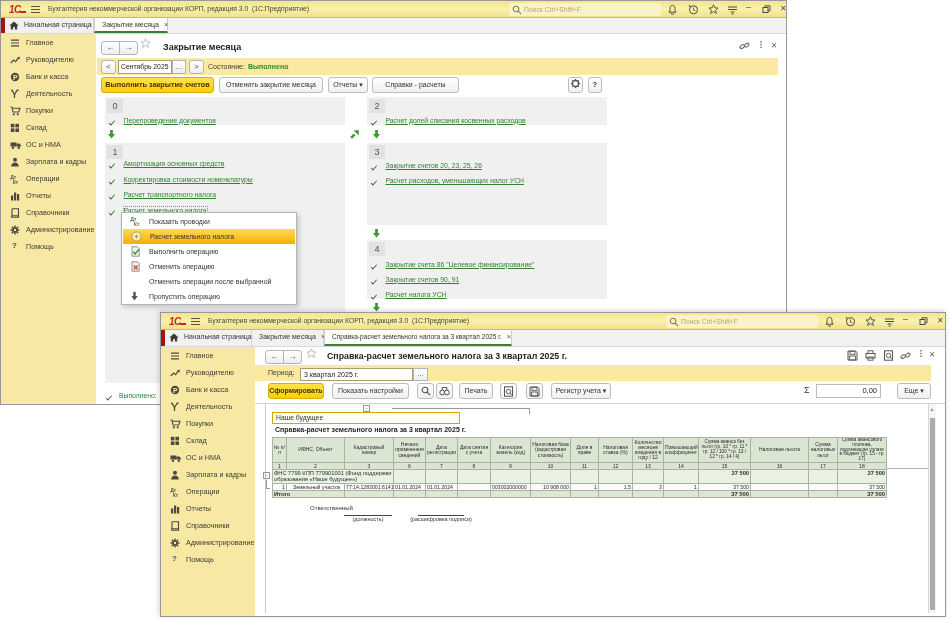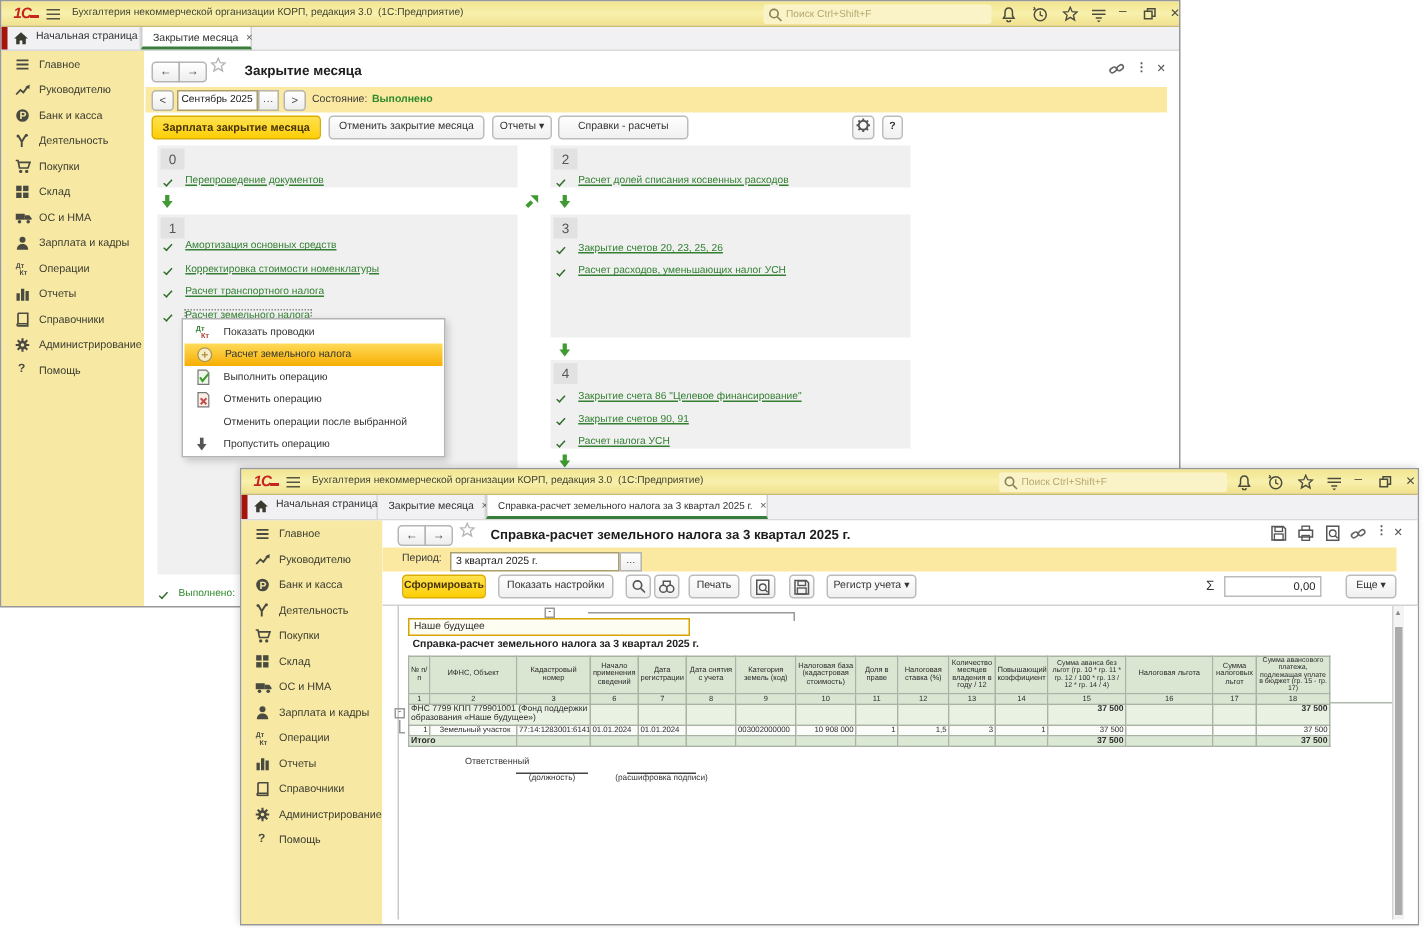--- a/index.html
+++ b/index.html
@@ -172,21 +172,21 @@
         </svg></span>
     <span class="abs" style="left:661px; top:6px; color:#555; font-size:8px; font-weight:bold;">⋮</span>
     <span class="abs" style="left:675px; top:7px; color:#555; font-size:7.5px;">✕</span>
     <div class="ybar" style="left:1px; top:24px; width:681px; height:17px;"></div>
     <div class="nbtn" style="left:5px; top:25.5px; width:15px; border-radius:3px; font-size:7.5px;">&lt;</div>
     <div class="input" style="left:22px; top:25.5px; width:54px; height:14px; line-height:12px; padding-left:2px; font-size:6.8px;">Сентябрь 2025</div>
     <div class="nbtn" style="left:76px; top:25.5px; width:14px; border-radius:0; font-size:7px; letter-spacing:0.5px;">...</div>
     <div class="nbtn" style="left:93px; top:25.5px; width:15px; border-radius:3px; font-size:7.5px;">&gt;</div>
     <span class="abs" style="left:112px; top:29px; font-size:7px; color:#3a3a3a;">Состояние:</span>
     <span class="abs" style="left:152px; top:29px; font-size:7px; color:#2c8a2c; font-weight:bold;">Выполнено</span>
-    <div class="ybtn" style="left:5px; top:43px; width:113px; height:16px; line-height:14.5px;">Зарплата закрытие месяца</div>
+    <div class="ybtn" style="left:5px; top:43px; width:113px; height:16px; line-height:14.5px;">Выполнить закрытие счетов</div>
     <div class="btn" style="left:123px; top:43px; width:104px; height:16px; line-height:14.5px;">Отменить закрытие месяца</div>
     <div class="btn" style="left:232px; top:43px; width:40px; height:16px; line-height:14.5px;">Отчеты ▾</div>
     <div class="btn" style="left:276px; top:43px; width:87px; height:16px; line-height:14.5px;">Справки - расчеты</div>
     <div class="btn" style="left:472px; top:43px; width:15px; height:16px;"><svg width="11" height="11" viewBox="0 0 11 11">
           <circle cx="5.5" cy="5.5" r="3" fill="none" stroke="#555" stroke-width="1.3"></circle>
           <g stroke="#555" stroke-width="1.3">
             <path d="M5.5 1 L5.5 2.5 M5.5 8.5 L5.5 10 M1 5.5 L2.5 5.5 M8.5 5.5 L10 5.5 M2.3 2.3 L3.4 3.4 M7.6 7.6 L8.7 8.7 M8.7 2.3 L7.6 3.4 M3.4 7.6 L2.3 8.7"></path>
           </g>
         </svg></div>
     <div class="btn" style="left:492px; top:43px; width:14px; height:16px; line-height:14.5px; font-weight:bold;">?</div>

